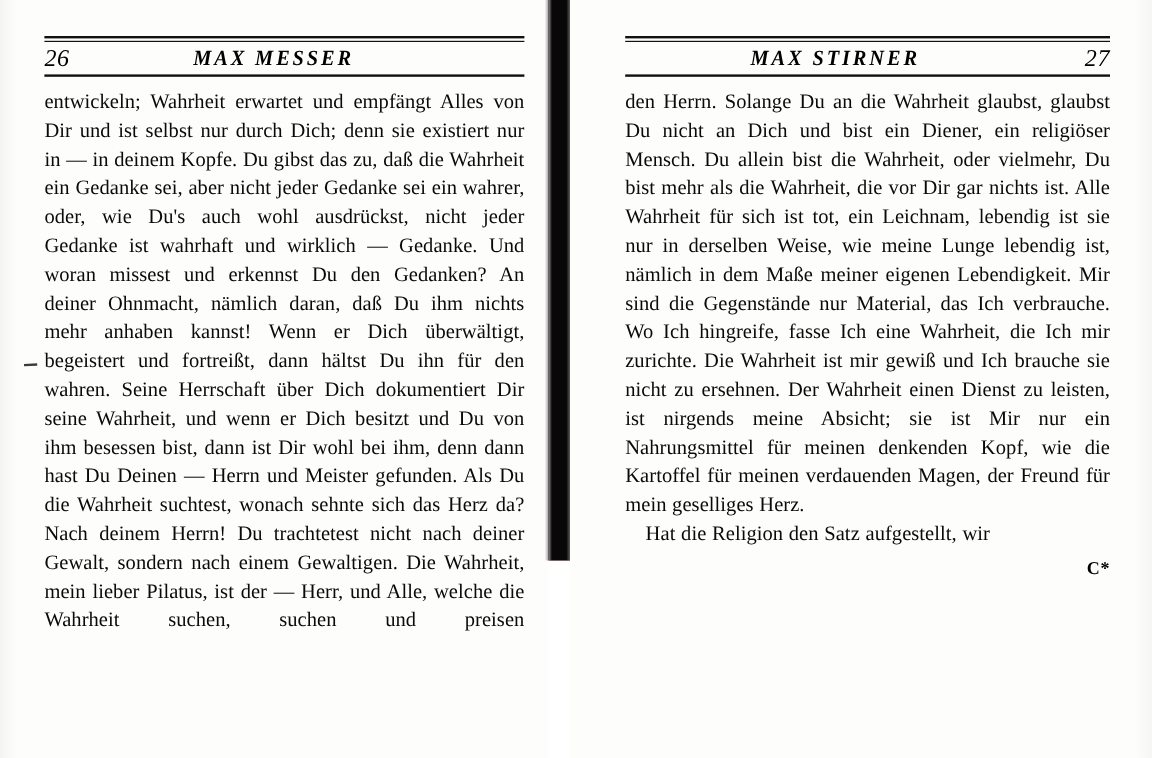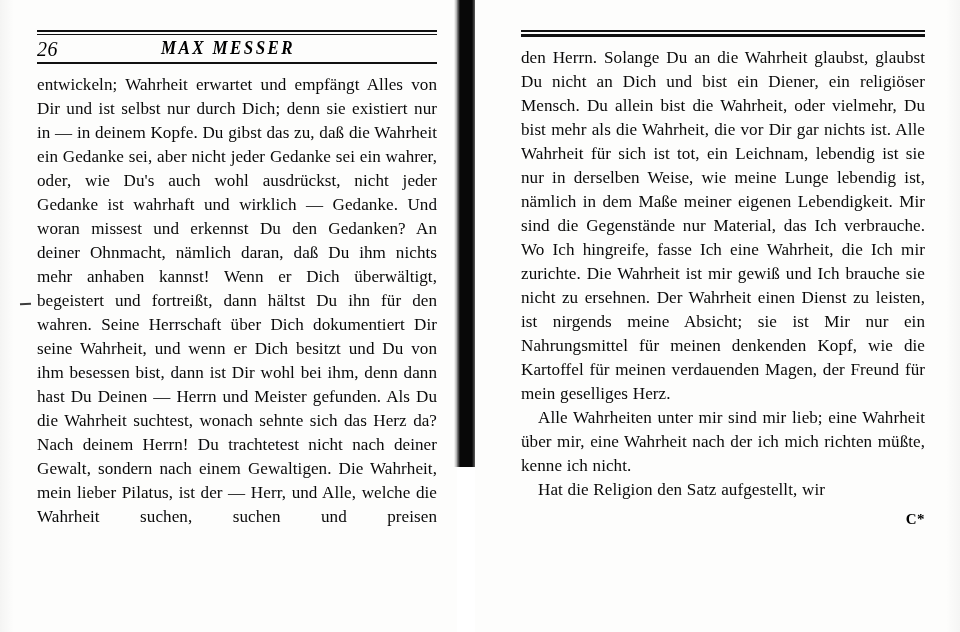--- a/index.html
+++ b/index.html
@@ -201,26 +201,29 @@
 
   <div class="gutter"></div>
 
   <div class="page right">
     <div class="edge-shade-right"></div>
 
     <div class="page-inner">
 
       <div class="rule-double"></div>
 
+      <div class="runhead">
+        <span class="title">MAX STIRNER</span>
+        <span class="folio">27</span>
+      </div>
 
       <div class="rule-single"></div>
 
       <div class="body">
         <p>den Herrn. Solange Du an die Wahrheit glaubst, glaubst Du nicht an Dich und bist ein Diener, ein religiöser Mensch. Du allein bist die Wahrheit, oder vielmehr, Du bist mehr als die Wahrheit, die vor Dir gar nichts ist. Alle Wahrheit für sich ist tot, ein Leichnam, lebendig ist sie nur in derselben Weise, wie meine Lunge lebendig ist, nämlich in dem Maße meiner eigenen Lebendigkeit. Mir sind die Gegenstände nur Material, das Ich verbrauche. Wo Ich hingreife, fasse Ich eine Wahrheit, die Ich mir zurichte. Die Wahrheit ist mir gewiß und Ich brauche sie nicht zu ersehnen. Der Wahrheit einen Dienst zu leisten, ist nirgends meine Absicht; sie ist Mir nur ein Nahrungsmittel für meinen denkenden Kopf, wie die Kartoffel für meinen verdauenden Magen, der Freund für mein geselliges Herz.</p>
-        <p class="indent">Alle Wahrheiten unter mir sind mir lieb; eine Wahrheit über mir, eine Wahrheit nach der ich mich richten müßte, kenne ich nicht.</p>
         <p class="indent">Hat die Religion den Satz aufgestellt, wir</p>
       </div>
 
       <div style="position:relative; height:26px;">
         <span class="signature">C*</span>
       </div>
 
     </div>
   </div>
 

